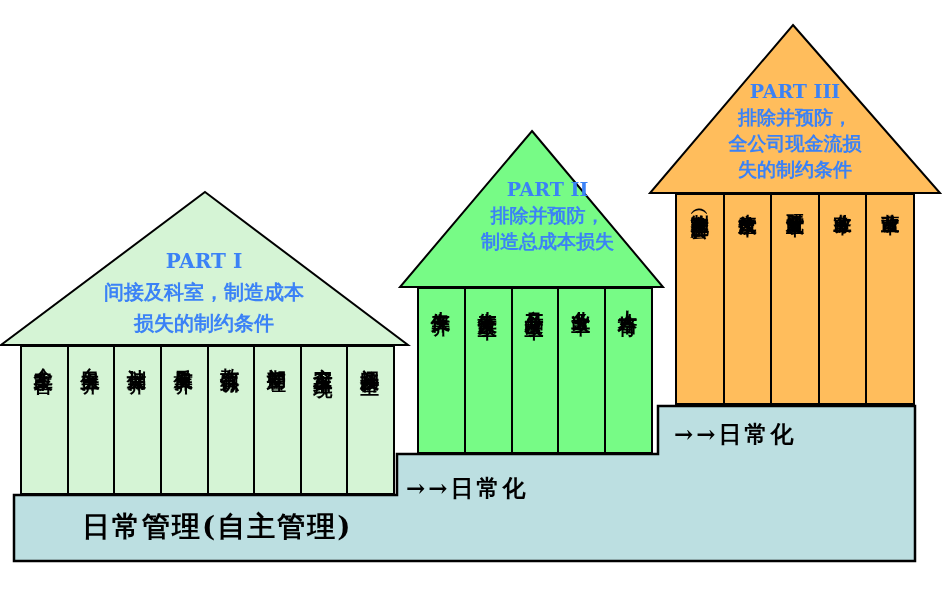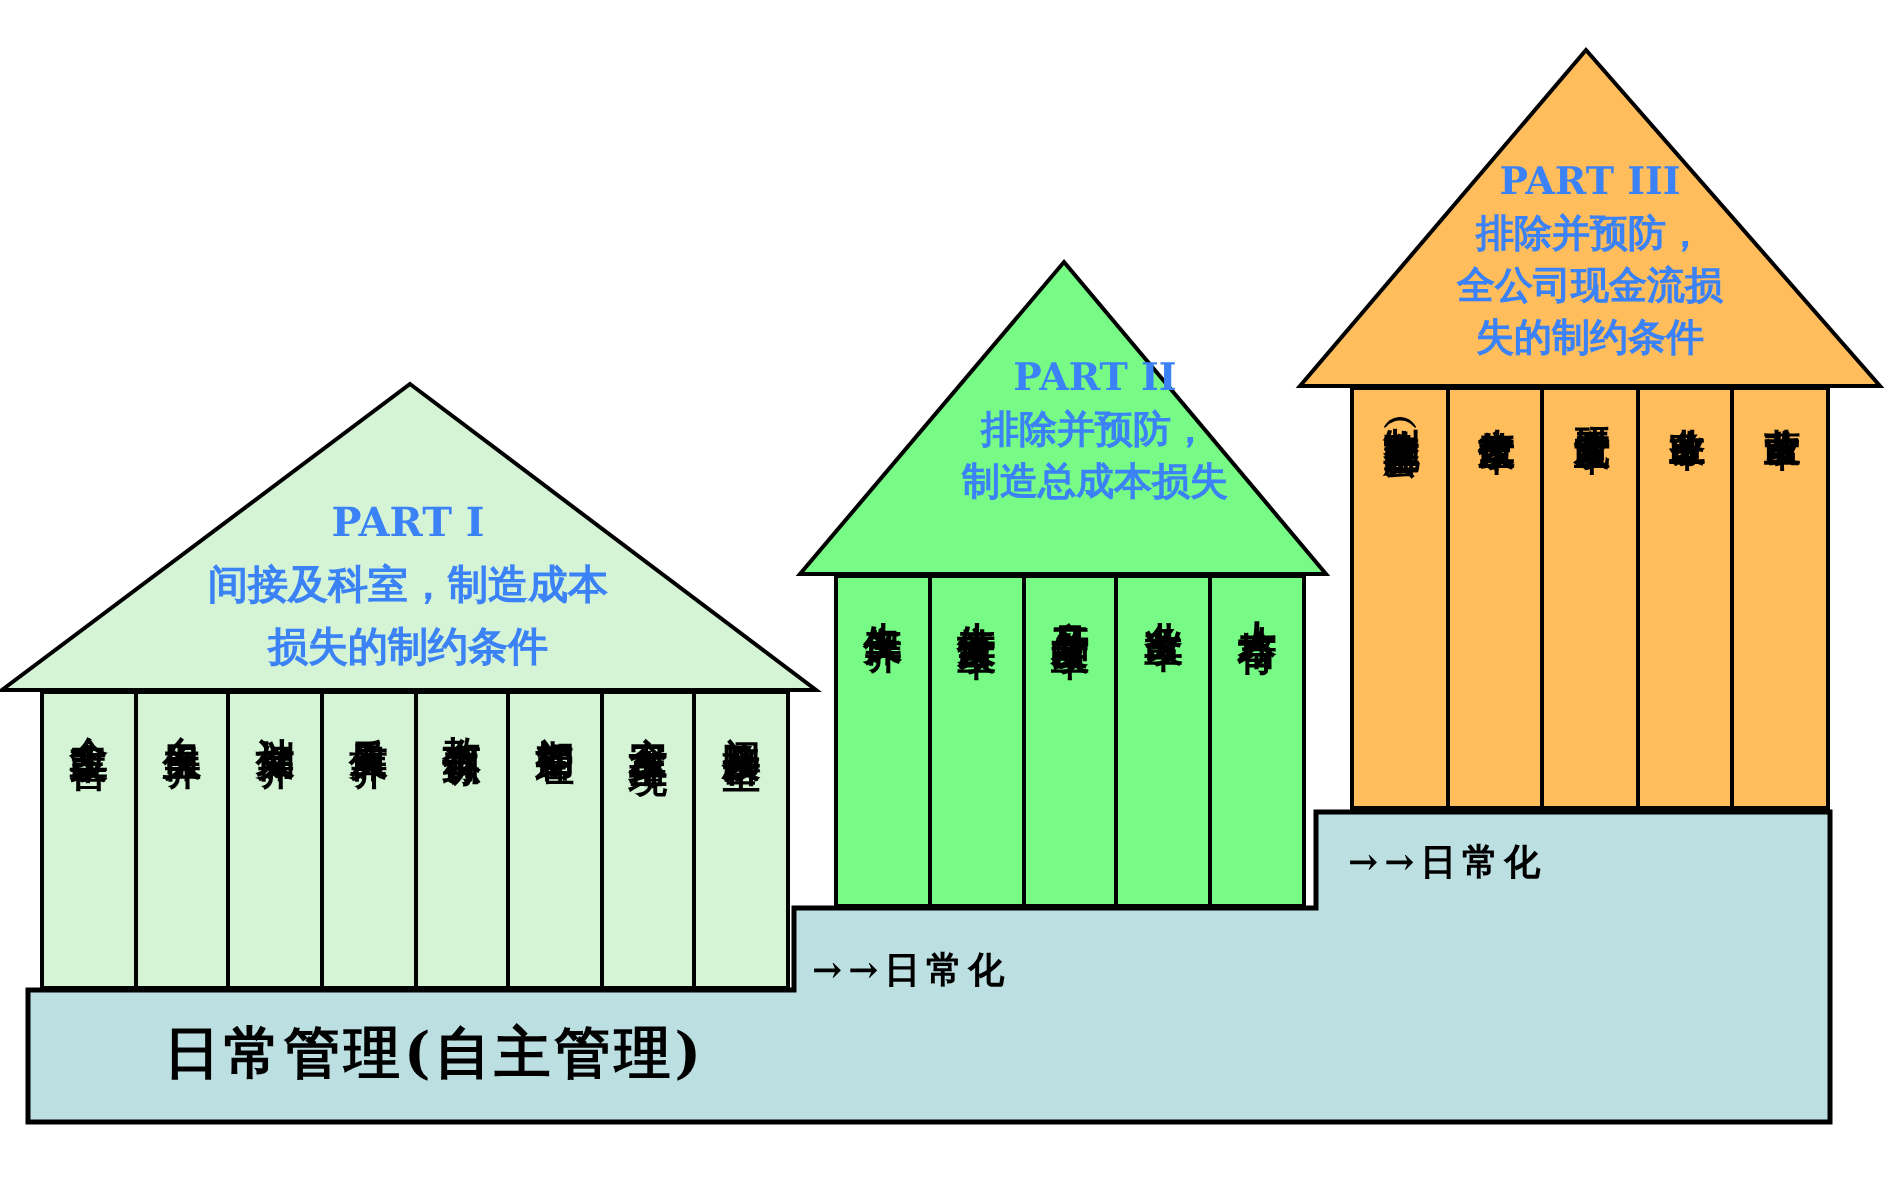--- a/index.html
+++ b/index.html
@@ -75,21 +75,21 @@
   .base-label {
     position: absolute;
     left: 82px; top: 508px;
     font-size: 28px;
     font-weight: bold;
     letter-spacing: 2px;
     color: #000;
   }
   .step-label {
     position: absolute;
-    font-size: 18px;
+    font-size: 23px;
     font-weight: bold;
     letter-spacing: 3px;
     color: #000;
   }
   #step1 { left: 406px; top: 473px; }
   #step2 { left: 674px; top: 419px; }
 </style>
 </head>
 <body>
 

